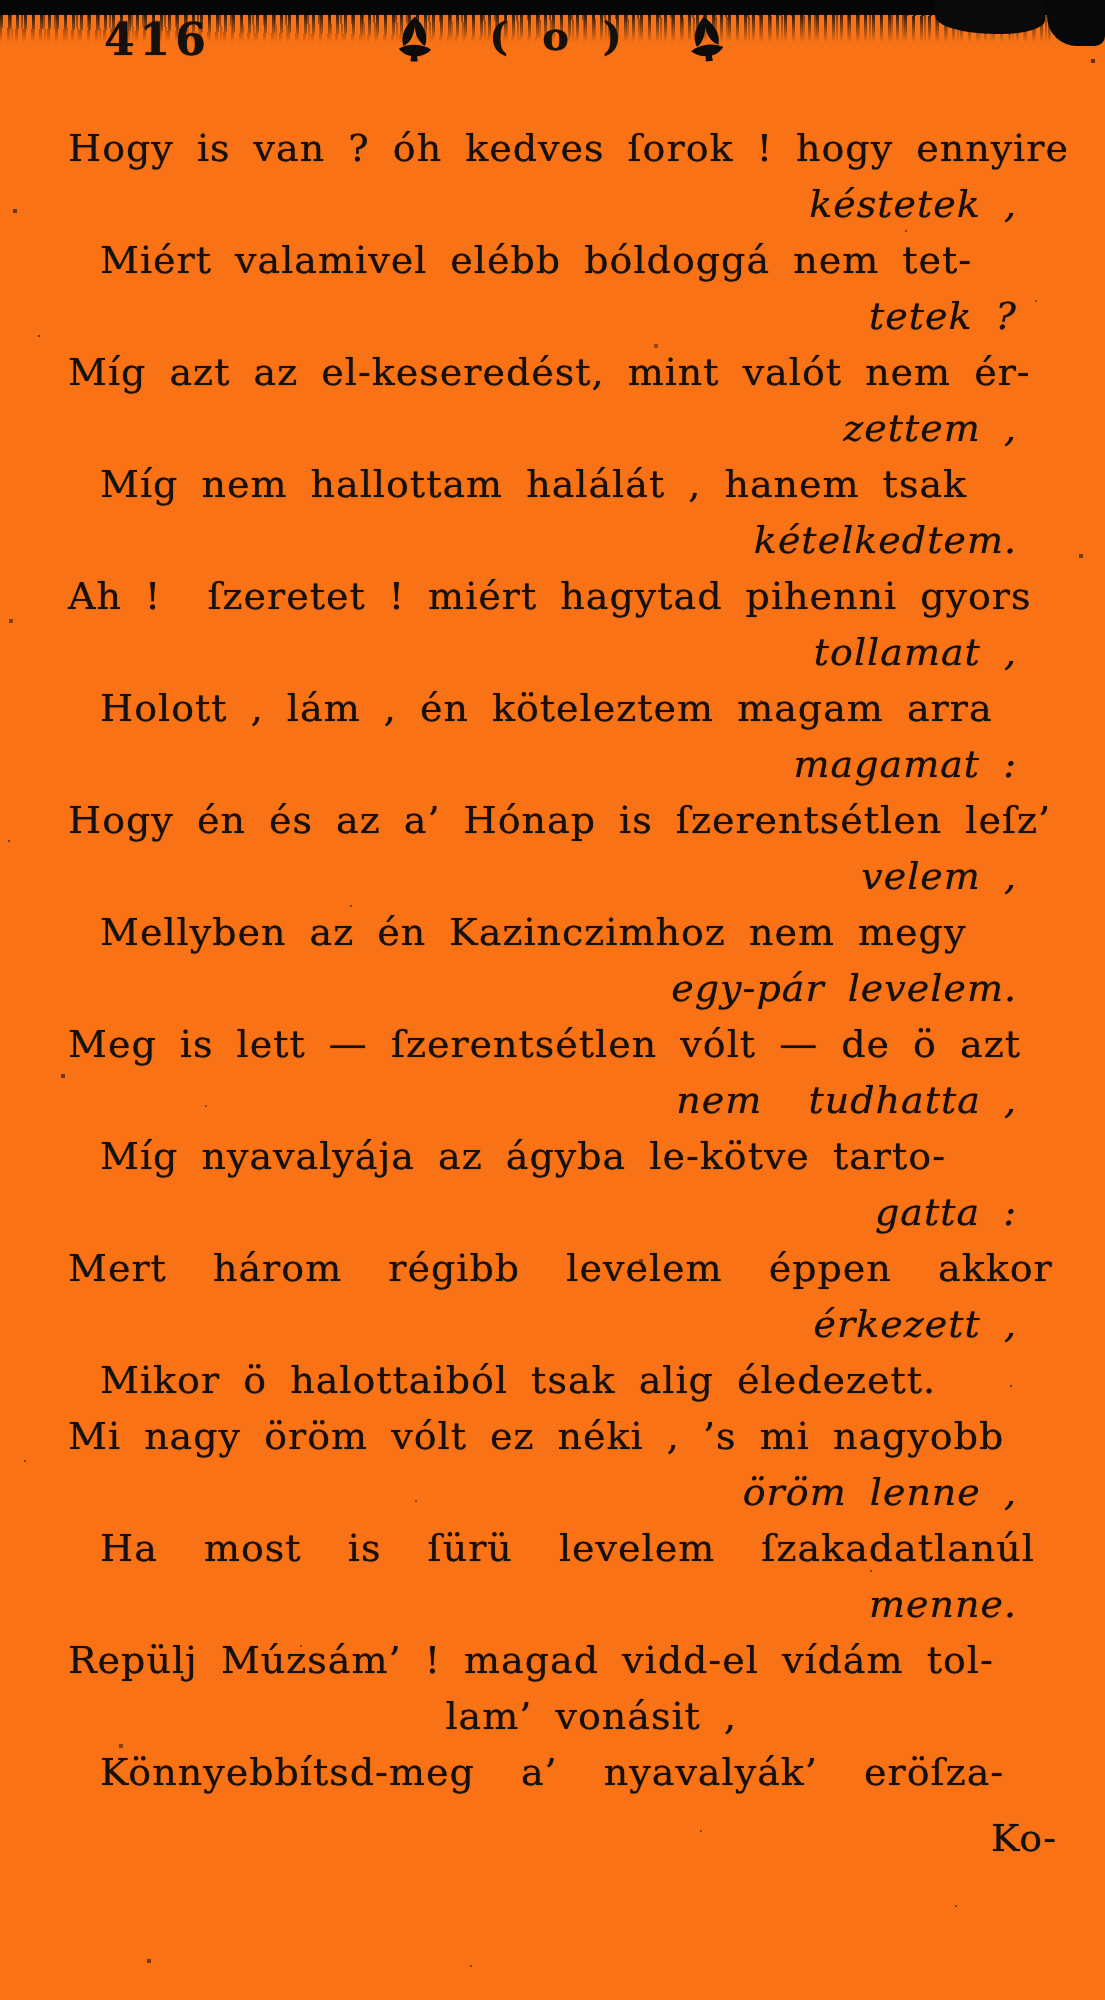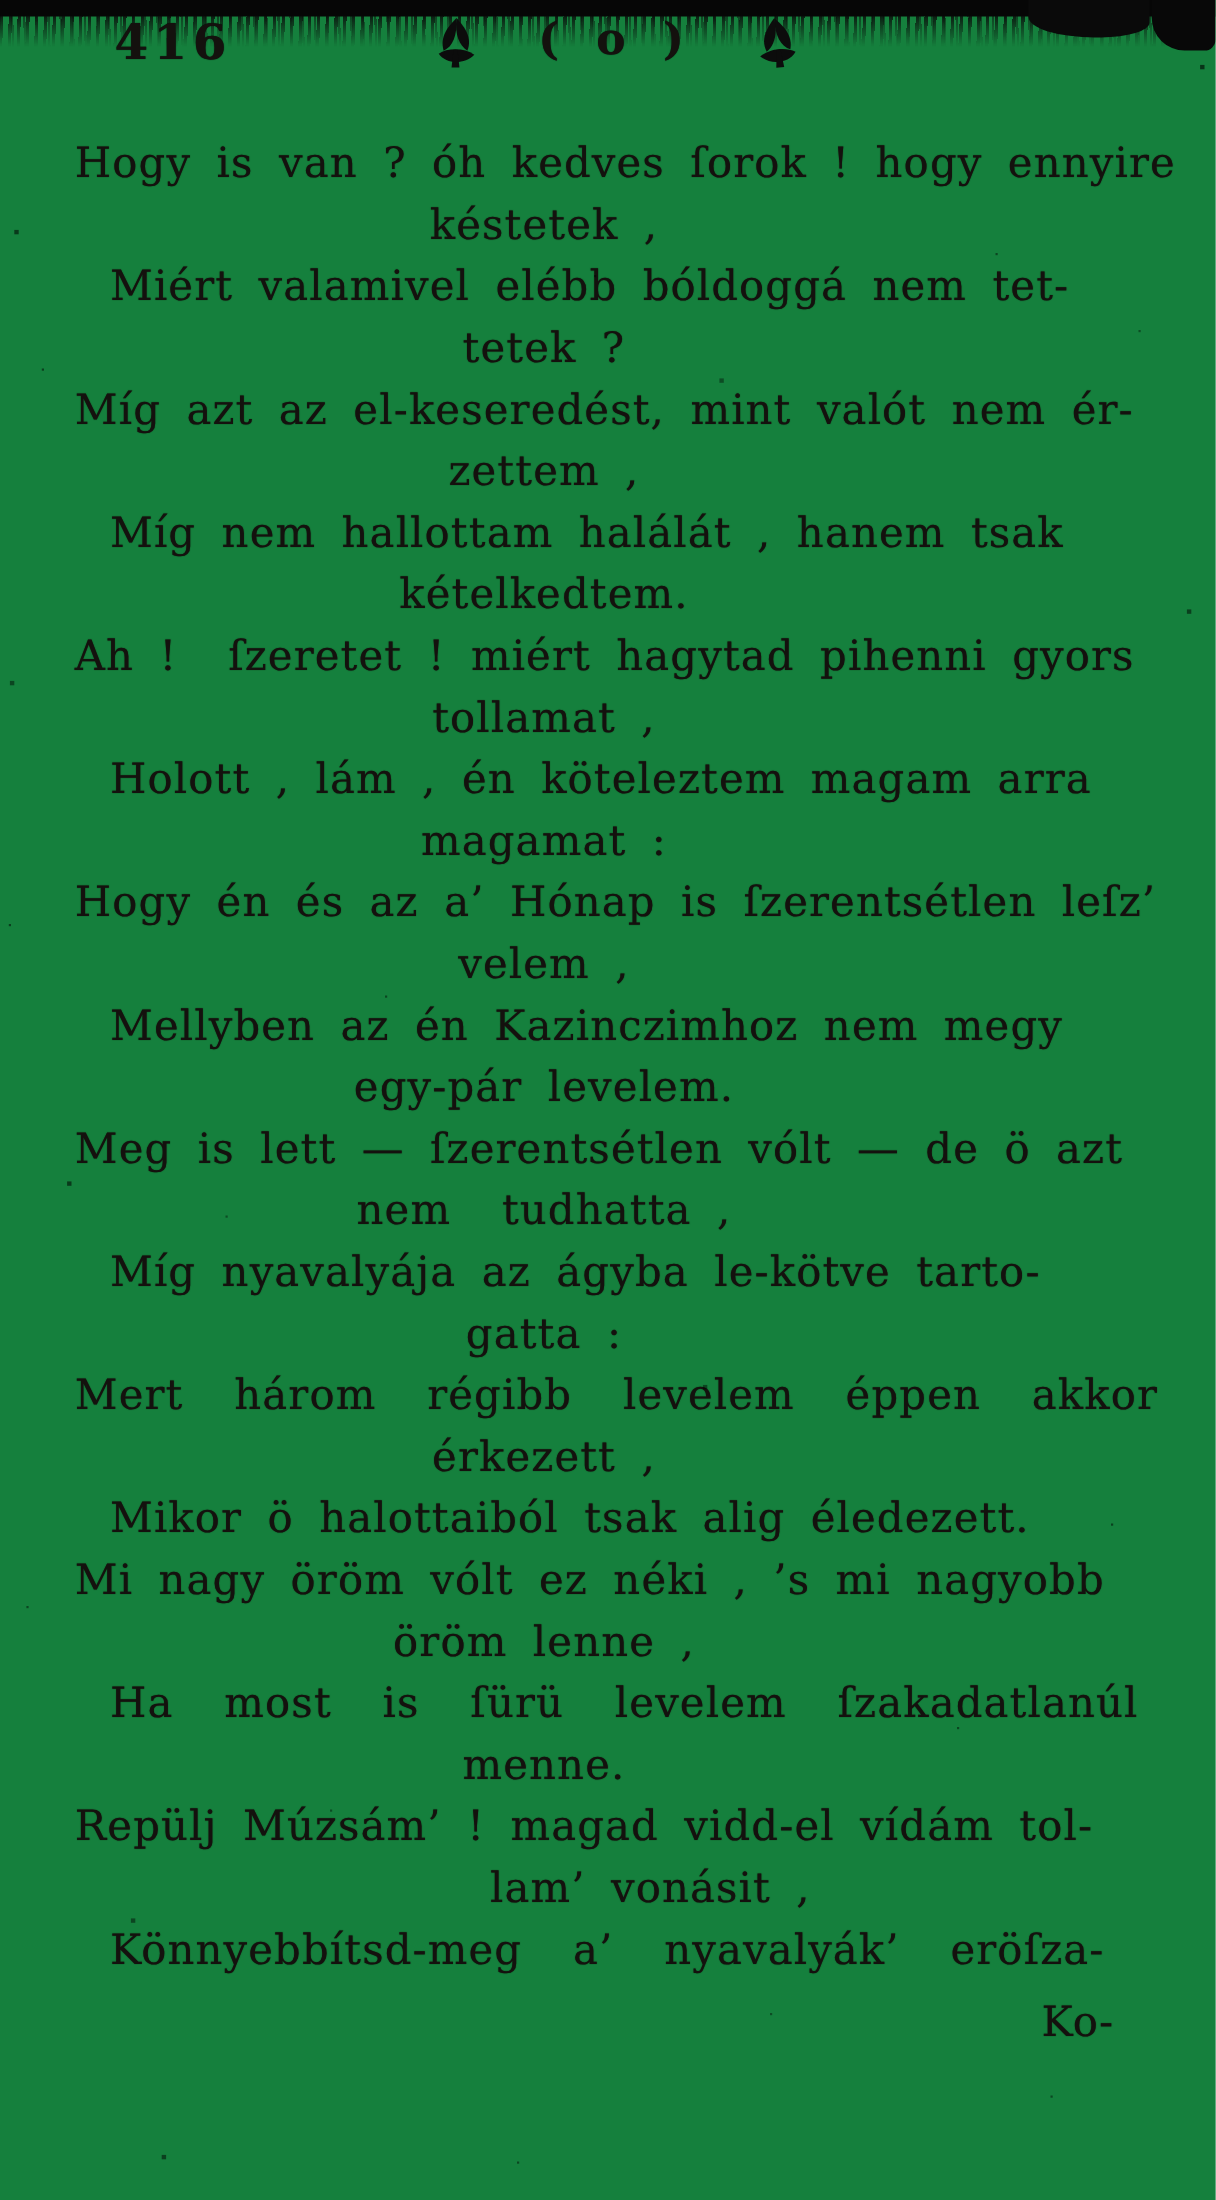--- a/index.html
+++ b/index.html
@@ -5,21 +5,21 @@
   html, body { margin: 0; padding: 0; }
   body {
     width: 1105px; height: 2000px;
     background: #f6f6f4;
     font-family: "DejaVu Serif", "Liberation Serif", serif;
     overflow: hidden;
     position: relative;
   }
   .page {
     position: absolute; inset: 0;
-    background: #15803d;
+    background: #f97316;
     color: #14110e;
   }
   
   .top-band {
     position: absolute; top: 0; left: 0; width: 1105px; height: 15px;
     background: #060606;
   }
   .top-noise {
     position: absolute; top: 14px; left: 0; width: 1105px; height: 30px;
     background:
@@ -58,25 +58,25 @@
   .poem {
     position: absolute; top: 122px; left: 0; width: 1105px;
     font-size: 38px;
     letter-spacing: 1px;
     word-spacing: 10px;
     text-shadow: 0 0 1px rgba(20,15,10,.75);
   }
   .line { height: 56px; line-height: 52px; white-space: pre; }
   .style-a { padding-left: 68px; }
   .style-b { padding-left: 100px; }
-  .style-c { text-align: center; padding-right: 116px; }
+  .style-c { text-align: right; padding-right: 88px; font-style: italic; }
   .style-d { text-align: right; padding-right: 368px; }
   .catchword-row {
     height: 56px; line-height: 52px; margin-top: 10px;
-    text-align: right; padding-right: 92px;
+    text-align: right; padding-right: 48px;
     font-size: 38px; letter-spacing: 1px;
     text-shadow: 0 0 1px rgba(20,15,10,.75);
   }
   
   .speckles {
     position: absolute; top: 0; left: 0; width: 2px; height: 2px;
     background: transparent; pointer-events: none;
     box-shadow:
       14px 210px 0 1px rgba(0,0,0,.55),
       38px 335px 0 0 rgba(0,0,0,.5),

